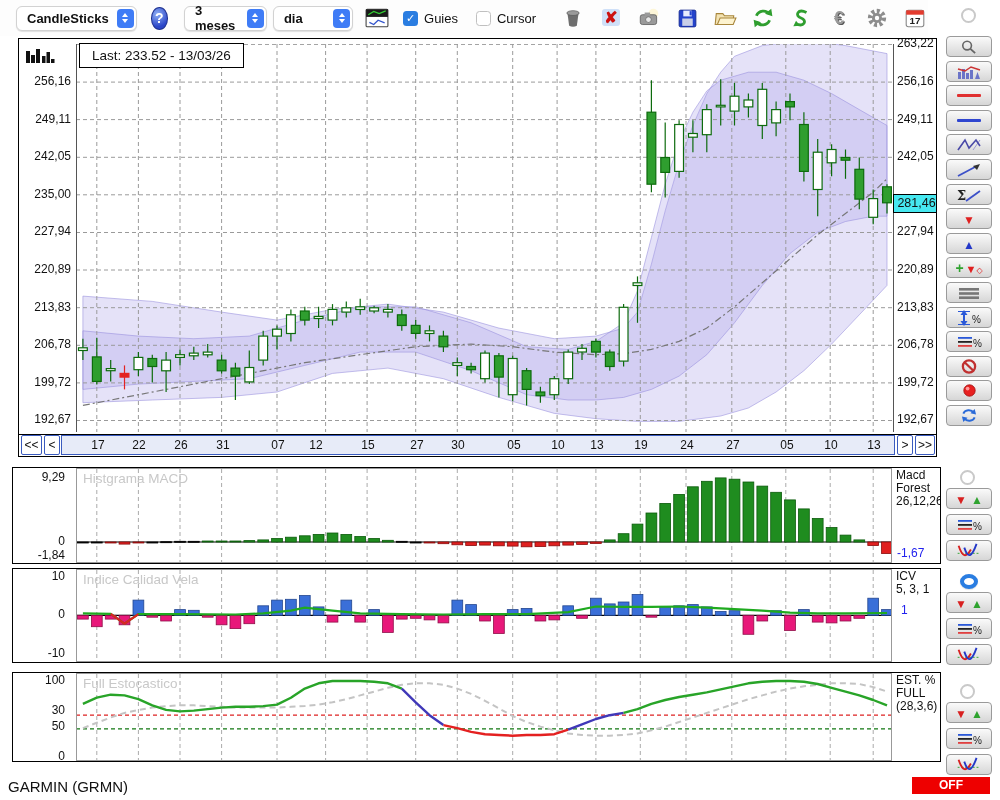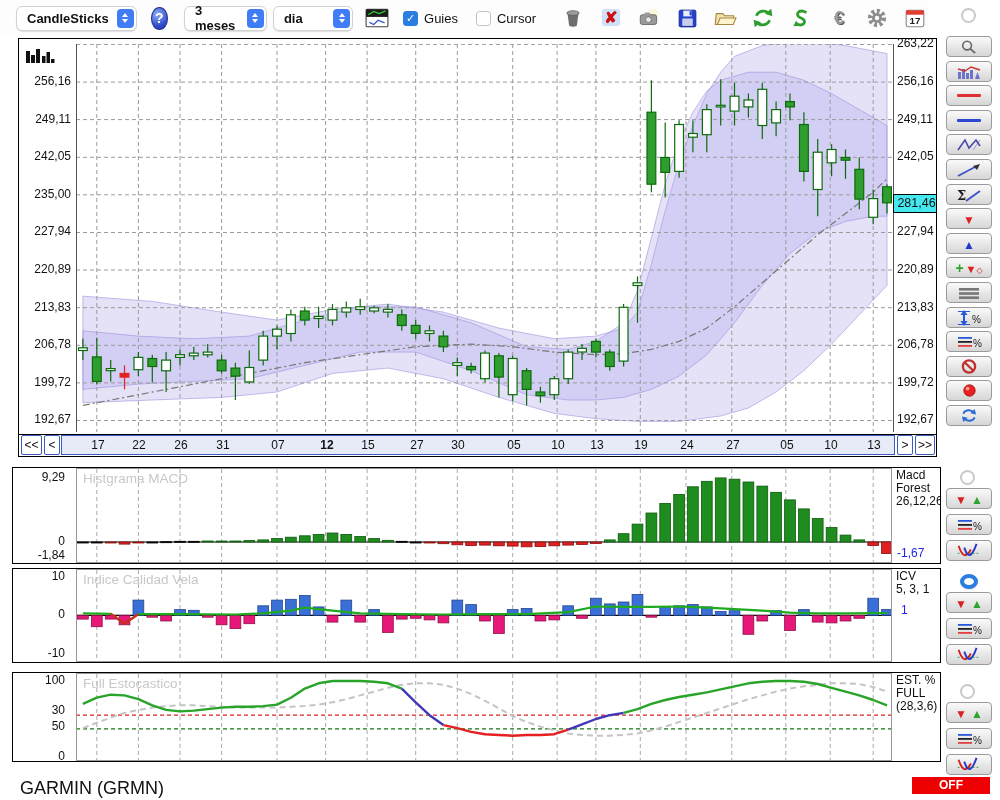--- a/index.html
+++ b/index.html
@@ -45,21 +45,21 @@
   
   .sbtn{position:absolute;left:946px;width:46px;height:21px;border:1px solid #9a9a9a;border-radius:4px;
         background:linear-gradient(#fafafa,#d6d6d6);display:flex;align-items:center;justify-content:center;
         box-sizing:border-box;}
   .radio{position:absolute;width:15px;height:15px;border-radius:50%;background:#fff;border:2px solid #c9c9c9;box-sizing:border-box;}
   .radio.sel{border:4.5px solid #2a7de1;}
   .hline{width:24px;height:3px;border-radius:1px;display:block;}
   .tri{font-size:12px;line-height:1;}
   
   .status{position:absolute;left:0;top:768px;width:1000px;height:32px;}
-  .sym{position:absolute;left:20px;top:10px;font-size:18px;color:#111;}
+  .sym{position:absolute;left:8px;top:10px;font-size:15px;color:#111;}
   .cfg{position:absolute;left:300px;top:10px;width:600px;text-align:center;font-size:12px;color:#2020dd;}
   .offbox{position:absolute;right:10px;top:9px;width:78px;height:17px;background:#ee0000;color:#fff;
         font-weight:bold;font-size:12px;text-align:center;line-height:17px;}
   svg{display:block;}
 </style>
 </head>
 <body>
 
 <div class="toolbar">
   <div class="sel" style="width:132px">
@@ -188,20 +188,21 @@
   <span class="corner-ic">
       <svg viewBox="0 0 34 18" width="34" height="18">
         <rect x="1" y="4" width="4" height="12" fill="#111"></rect>
         <rect x="6" y="8" width="4" height="8" fill="#111"></rect>
         <rect x="11" y="2" width="4" height="14" fill="#111"></rect>
         <rect x="17" y="9" width="3.5" height="7" fill="#111"></rect>
         <rect x="21.5" y="5" width="3.5" height="11" fill="#111"></rect>
         <rect x="26" y="12" width="3.5" height="4" fill="#111"></rect>
       </svg>
     </span>
+  <div class="last-box">Last: 233.52 - 13/03/26</div>
   <div id="left-axis" style="position:absolute;left:2px;top:0;width:52px;height:395px">
       <span class="axis-lab" style="right: 2px; top: 35px;">256,16</span>
       <span class="axis-lab" style="right: 2px; top: 73px;">249,11</span>
       <span class="axis-lab" style="right: 2px; top: 110px;">242,05</span>
       <span class="axis-lab" style="right: 2px; top: 148px;">235,00</span>
       <span class="axis-lab" style="right: 2px; top: 185px;">227,94</span>
       <span class="axis-lab" style="right: 2px; top: 223px;">220,89</span>
       <span class="axis-lab" style="right: 2px; top: 261px;">213,83</span>
       <span class="axis-lab" style="right: 2px; top: 298px;">206,78</span>
       <span class="axis-lab" style="right: 2px; top: 336px;">199,72</span>
@@ -376,21 +377,21 @@
   <div class="cur-price" style="top: 155px;">281,46</div>
   <div class="axis-row">
     <div class="nav-btn" style="left:2px;width:21px">&lt;&lt;</div>
     <div class="nav-btn" style="left:25px;width:16px">&lt;</div>
     <div class="date-strip" id="date-strip">
         <span class="date-lab" style="left: 36px;">17</span>
         <span class="date-lab" style="left: 77px;">22</span>
         <span class="date-lab" style="left: 119px;">26</span>
         <span class="date-lab" style="left: 161px;">31</span>
         <span class="date-lab" style="left: 216px;">07</span>
-        <span class="date-lab" style="left: 265px; font-weight: bold;">12</span>
+        <span class="date-lab" style="left: 254px;">12</span>
         <span class="date-lab" style="left: 306px;">15</span>
         <span class="date-lab" style="left: 355px;">27</span>
         <span class="date-lab" style="left: 396px;">30</span>
         <span class="date-lab" style="left: 452px;">05</span>
         <span class="date-lab" style="left: 496px;">10</span>
         <span class="date-lab" style="left: 535px;">13</span>
         <span class="date-lab" style="left: 579px;">19</span>
         <span class="date-lab" style="left: 625px;">24</span>
         <span class="date-lab" style="left: 671px;">27</span>
         <span class="date-lab" style="left: 725px;">05</span>

